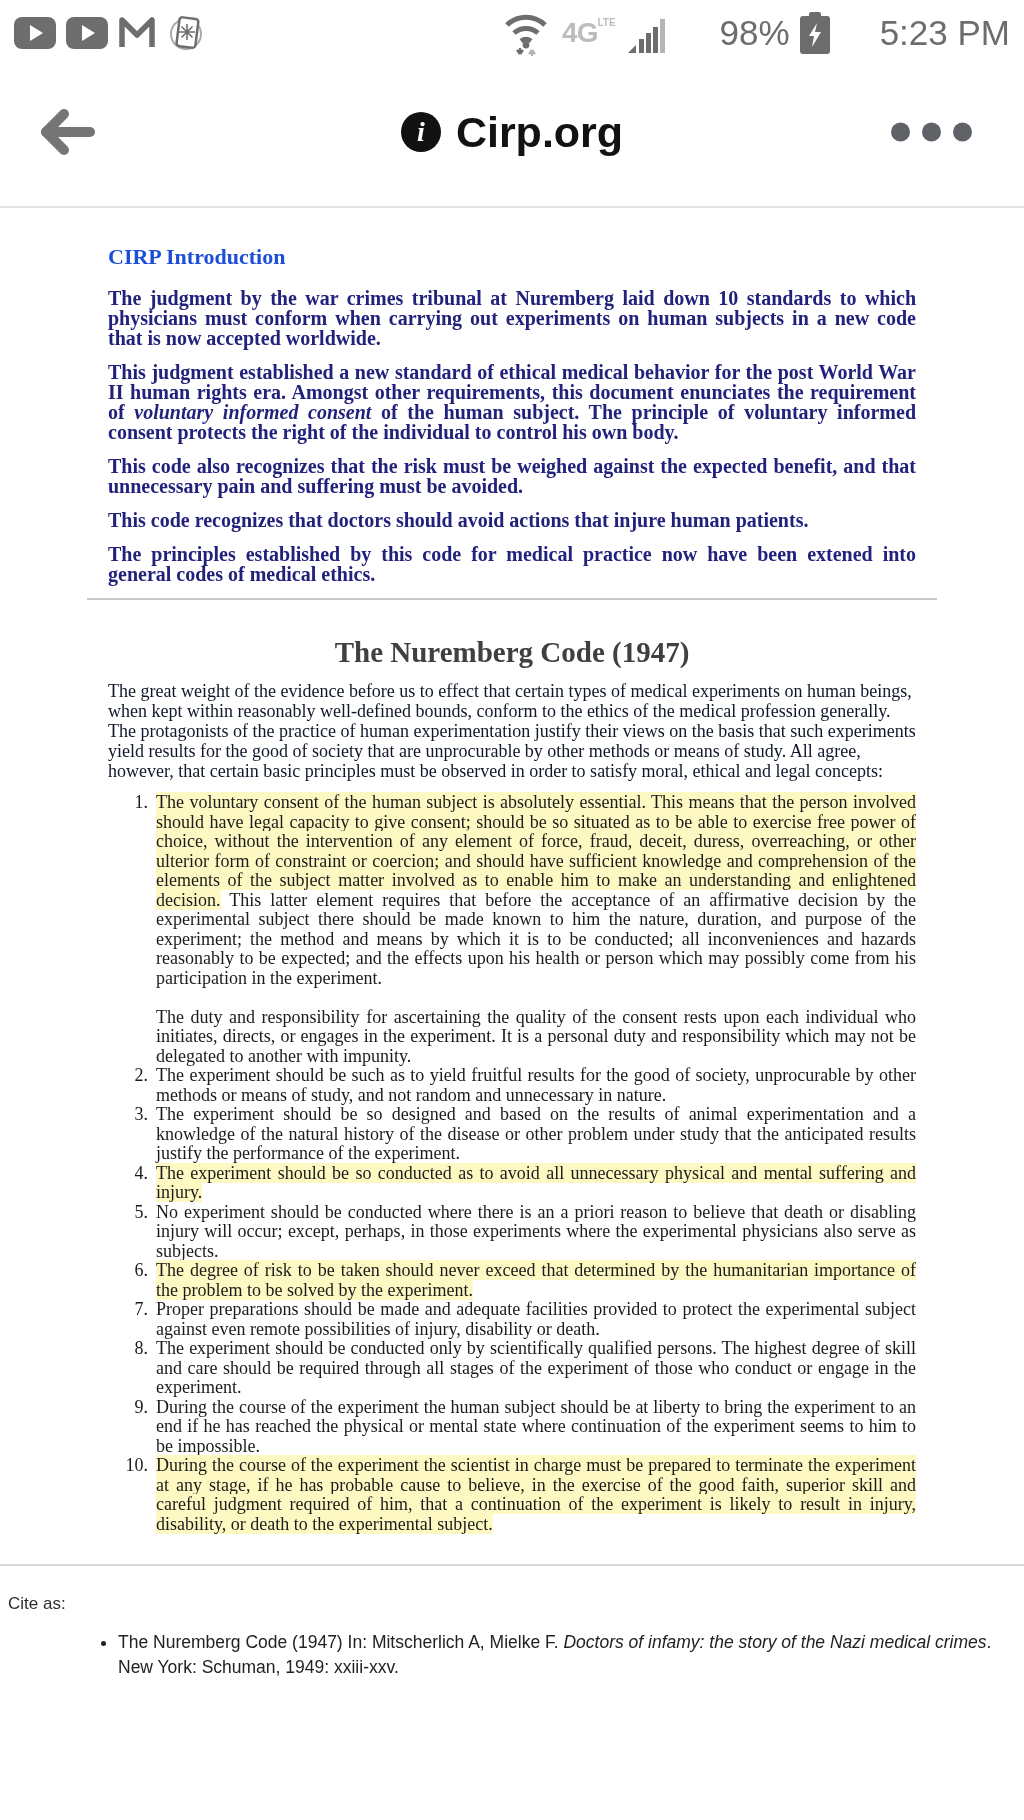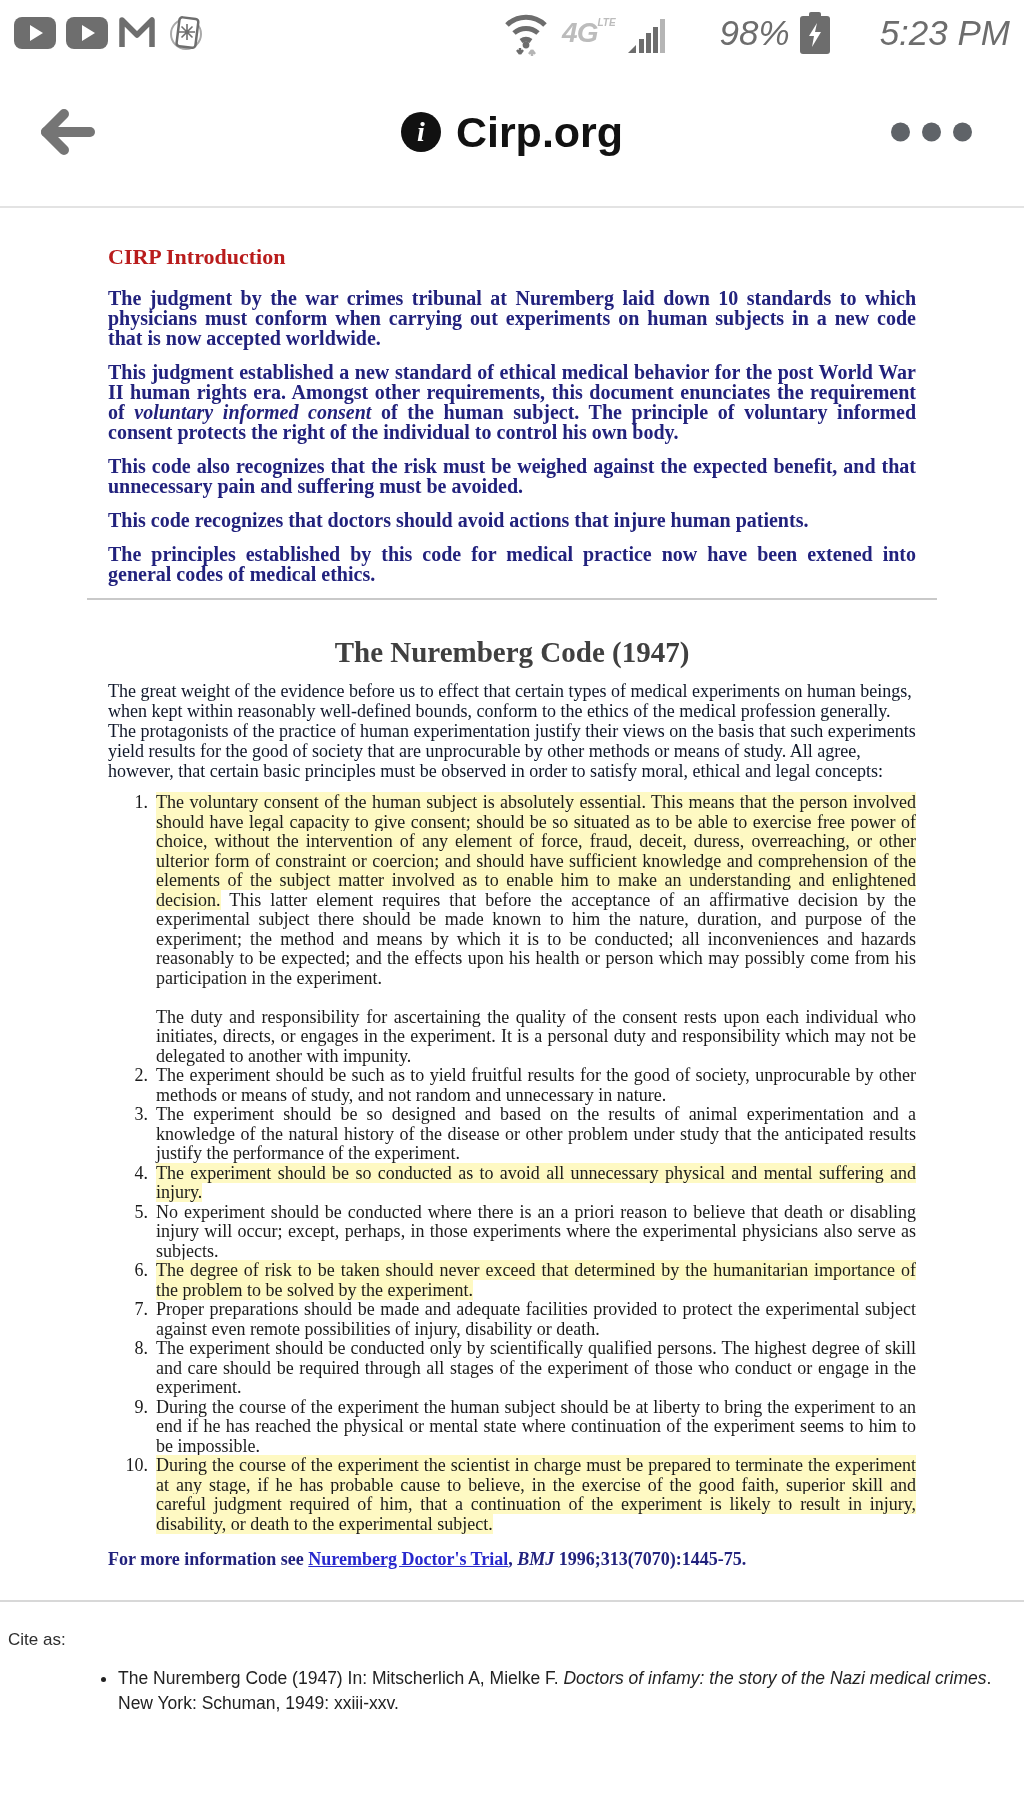--- a/index.html
+++ b/index.html
@@ -1,21 +1,21 @@
 <!DOCTYPE html>
 <html><head>
 <meta charset="utf-8">
 <style>
   html,body{margin:0;padding:0;width:1024px;height:1820px;overflow:hidden;background:#fff;
     font-family:"Liberation Serif",serif;color:#1b1b1b;}
   
   .status-bar{height:58px;display:flex;justify-content:space-between;align-items:center;
     padding:8px 14px 0 14px;box-sizing:border-box;font-family:"Liberation Sans",sans-serif;}
   .sb-left{display:flex;align-items:center;gap:10px;}
-  .sb-right{display:flex;align-items:center;gap:10px;font-style:italic;}
+  .sb-right{display:flex;align-items:center;gap:10px;}
   .sb-text{font-size:35px;color:#6d6d6d;white-space:nowrap;margin-left:40px;}
   .yt-icon{width:42px;height:32px;background:#6e6e6e;border-radius:8px;position:relative;}
   .yt-icon::after{content:"";position:absolute;left:16px;top:8px;border-left:13px solid #fff;
     border-top:8px solid transparent;border-bottom:8px solid transparent;}
   .fourg{font-size:28px;font-weight:bold;color:#bcbcbc;letter-spacing:-1px;}
   .fourg .lte{font-size:10px;font-weight:bold;vertical-align:top;letter-spacing:0;}
   .battery{width:30px;height:42px;position:relative;display:inline-block;}
   .battery .cap{position:absolute;top:0;left:9px;width:12px;height:5px;background:#6d6d6d;border-radius:2px 2px 0 0;}
   .battery .bodyb{position:absolute;top:4px;left:0;width:30px;height:38px;background:#6d6d6d;border-radius:3px;
     display:flex;align-items:center;justify-content:center;color:#fff;font-size:24px;}
@@ -25,21 +25,21 @@
   .back-btn{position:absolute;left:38px;top:50%;transform:translateY(-50%);width:58px;height:48px;cursor:pointer;}
   .menu-btn{position:absolute;right:46px;top:50%;transform:translateY(-50%);display:flex;gap:12px;cursor:pointer;padding:6px;}
   .menu-btn .dot{width:19px;height:19px;border-radius:50%;background:#5f6368;}
   .title-wrap{display:flex;align-items:center;gap:15px;font-family:"Liberation Sans",sans-serif;
     font-weight:bold;font-size:43px;color:#121212;}
   .info-circle{width:40px;height:40px;border-radius:50%;background:#111;color:#fff;display:flex;
     align-items:center;justify-content:center;font-family:"Liberation Serif",serif;
     font-style:italic;font-weight:bold;font-size:28px;flex:0 0 auto;}
   
   .content{padding:36px 108px 0 108px;}
-  .intro-heading{font-size:22px;font-weight:bold;color:#b91c1c;margin:0 0 18px 0;}
+  .intro-heading{font-size:22px;font-weight:bold;color:#1d4ed8;margin:0 0 18px 0;}
   p.blue{color:#22227d;font-weight:bold;font-size:20px;line-height:20px;text-align:justify;margin:0 0 14px 0;}
   hr.inner{border:none;border-top:2px solid #c9c9c9;margin:14px -21px 0 -21px;}
   .code-title{text-align:center;font-size:29px;font-weight:bold;color:#404040;margin:36px 0 0 0;}
   .section-heading{font-size:22px;font-weight:bold;color:#161616;margin:24px 0 0 0;}
   p.lead{font-size:18px;line-height:20px;margin:12px 0 0 0;text-align:left;color:#0f172a;}
   ol.code-list{margin:12px 0 0 0;padding:0;list-style:none;}
   ol.code-list li{position:relative;padding-left:48px;font-size:18px;line-height:19.5px;
     text-align:justify;color:#1b1b1b;}
   ol.code-list .num{position:absolute;left:0;top:0;width:40px;text-align:right;}
   ol.code-list .para + .para{margin-top:19.5px;}
@@ -169,21 +169,20 @@
       <li>
         <span class="num">9.</span>
         <div class="para"><span>During the course of the experiment the human subject should be at liberty to bring the experiment to an end if he has reached the physical or mental state where continuation of the experiment seems to him to be impossible.</span></div>
       </li>
       <li>
         <span class="num">10.</span>
         <div class="para"><span class="hl">During the course of the experiment the scientist in charge must be prepared to terminate the experiment at any stage, if he has probable cause to believe, in the exercise of the good faith, superior skill and careful judgment required of him, that a continuation of the experiment is likely to result in injury, disability, or death to the experimental subject.</span></div>
       </li>
     </ol>
 
-  <p class="more-info"><span>For more information see </span><span class="link">Nuremberg Doctor's Trial</span><span>, </span><span class="i">BMJ</span><span> 1996;313(7070):1445-75.</span></p>
 </div>
 
 <hr class="full">
 
 <div class="footer">
   <div class="cite-label">Cite as:</div>
   <ul>
     <li><span>The Nuremberg Code (1947) In: Mitscherlich A, Mielke F. </span><span class="i">Doctors of infamy: the story of the Nazi medical crimes</span><span>. New York: Schuman, 1949: xxiii-xxv.</span></li>
   </ul>
 </div>

